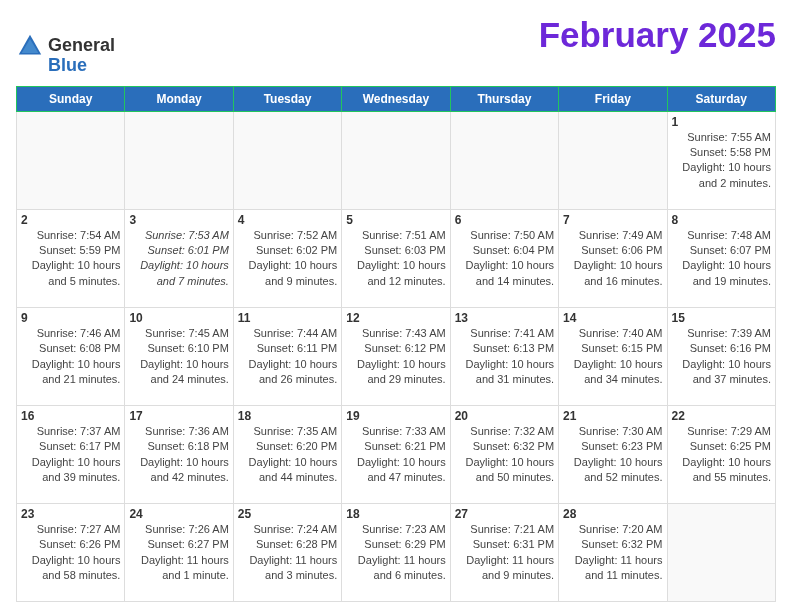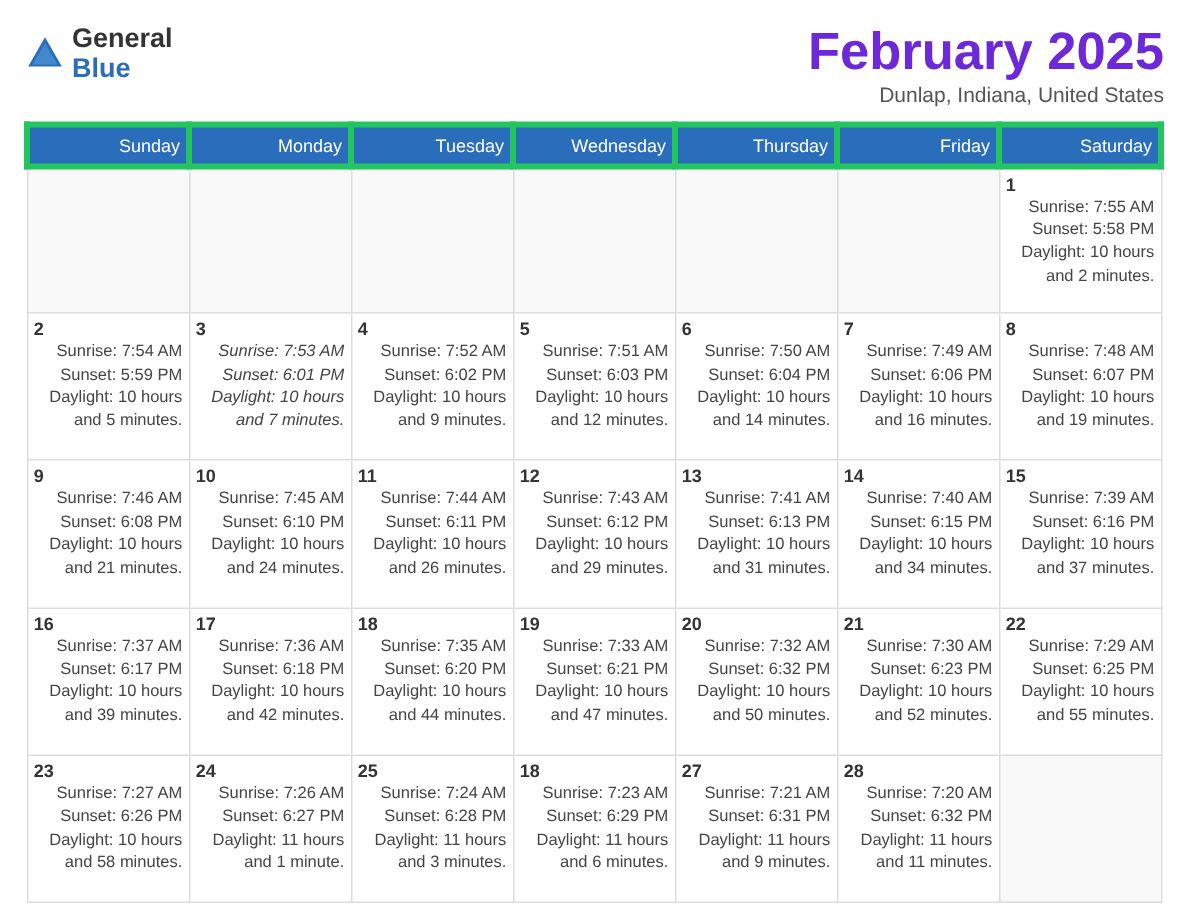--- a/index.html
+++ b/index.html
@@ -25,20 +25,21 @@
     }
     .logo {
       display: flex;
       align-items: center;
       gap: 4px;
     }
     .logo-text {
       font-size: 18px;
       font-weight: bold;
       line-height: 1.1;
+      margin-top: 20px;
     }
     .logo-general { color: #333; }
     .logo-blue { color: #2a6ebb; }
     .logo-icon {
       width: 28px;
       height: 28px;
     }
     .title-block {
       text-align: right;
     }
@@ -56,24 +57,24 @@
       flex: 1;
       border: 1px solid #ccc;
       border-collapse: collapse;
       width: 100%;
       table-layout: fixed;
     }
     .calendar th {
       background-color: #2a6ebb;
       color: #fff;
       font-size: 12px;
-      font-weight: normal;
+      font-weight: bold;
       padding: 5px 4px;
-      text-align: right;
-      border: 4px solid #22c55e;
+      text-align: center;
+      border: 1px solid #22c55e;
     }
     .calendar td {
       vertical-align: top;
       border: 1px solid #ddd;
       padding: 3px 4px;
       font-size: 9.5px;
       color: #333;
       background: #fff;
       height: 88px;
     }
@@ -104,21 +105,20 @@
         <polygon points="20,4 36,32 4,32" fill="#2a6ebb"></polygon>
         <polygon points="20,10 32,30 8,30" fill="#5ba3e0" opacity="0.5"></polygon>
       </svg>
       <div class="logo-text">
         <span class="logo-general">General</span><br>
         <span class="logo-blue">Blue</span>
       </div>
     </div>
     <div class="title-block">
       <div class="main-title">February 2025</div>
-      <div class="subtitle">Dunlap, Indiana, United States</div>
     </div>
   </div>
 
   <table class="calendar">
     <thead>
       <tr>
       <th>Sunday</th>
           <th>Monday</th>
           <th>Tuesday</th>
           <th>Wednesday</th>

